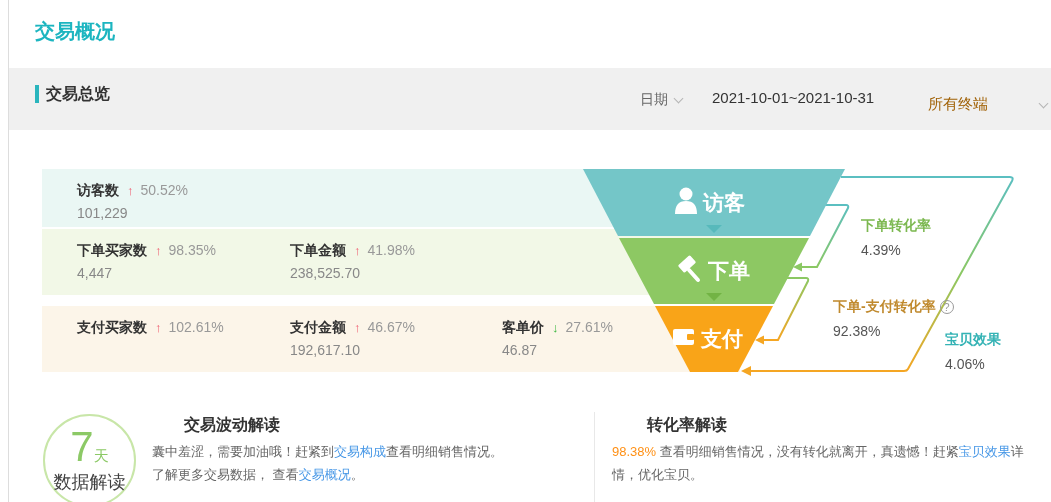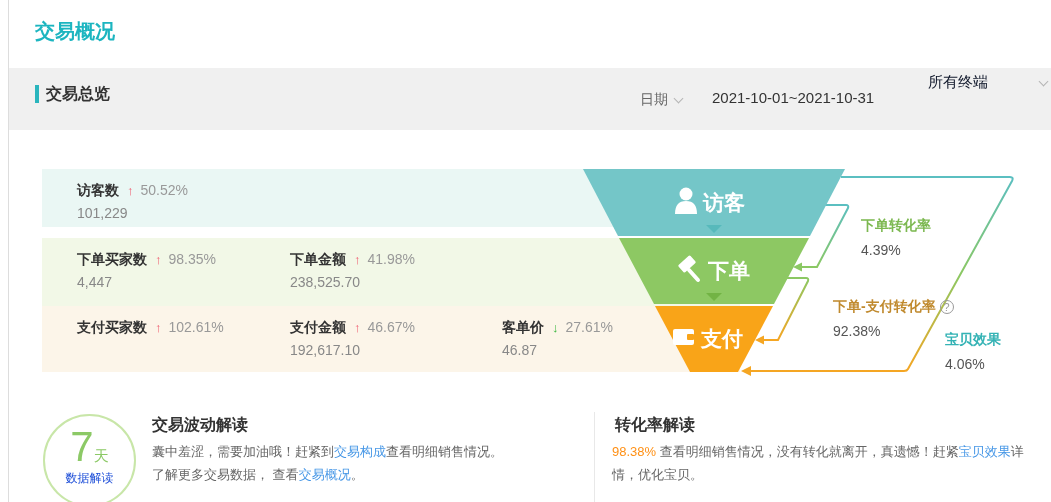--- a/index.html
+++ b/index.html
@@ -11,27 +11,27 @@
   
   .page-title { position:absolute; left:35px; top:18px; font-size:20px; font-weight:bold; color:#1cb5c0; }
 
   
   .toolbar { position:absolute; left:9px; right:0; top:68px; height:62px; background:#f0f0f0; }
   .section-marker { position:absolute; left:26px; top:17px; width:4px; height:18px; background:#2ab5bd; }
   .section-title { position:absolute; left:37px; top:16px; font-size:16px; font-weight:bold; color:#333; }
   .tb-date-label { position:absolute; left:631px; top:23px; font-size:14px; color:#666; cursor:pointer; }
   .chev { display:inline-block; width:7px; height:7px; border-right:1px solid #b5b5b5; border-bottom:1px solid #b5b5b5; transform:rotate(45deg); vertical-align:2px; margin-left:7px; }
   .tb-date-range { position:absolute; left:703px; top:21px; font-size:15px; color:#333; cursor:pointer; }
-  .tb-terminal { position:absolute; left:919px; top:5px; font-size:15px; color:#0f172a; cursor:pointer; }
+  .tb-terminal { position:absolute; left:919px; top:27px; font-size:15px; color:#a16207; cursor:pointer; }
   .tb-terminal .chev { margin-left:52px; }
 
   
   .mrow { position:absolute; left:42px; width:698px; }
   .row-visitor { top:169px; height:58px; background:#eaf7f4; }
-  .row-order   { top:238px; height:74px; background:#f2f8e7; }
+  .row-order   { top:229px; height:66px; background:#f2f8e7; }
   .row-pay     { top:306px; height:66px; background:#fcf5e9; }
   .metric { position:absolute; top:12px; }
   .m-label { font-size:14px; font-weight:bold; color:#333; }
   .m-arrow { font-size:13px; font-weight:bold; margin:0 7px 0 8px; }
   .m-arrow.up { color:#ef6072; }
   .m-arrow.down { color:#3cb842; }
   .m-pct { font-size:14px; color:#999; }
   .m-value { margin-top:5px; font-size:14px; color:#888; }
 
   
@@ -44,22 +44,22 @@
   .conv-order { left:861px; top:217px; color:#7cb850; }
   .conv-orderpay { left:833px; top:298px; color:#c08a2e; }
   .conv-pay { left:945px; top:331px; color:#35b3b5; }
   .help-q { display:inline-block; width:14px; height:14px; border:1px solid #9a9a9a; border-radius:50%; color:#9a9a9a; font-size:11px; line-height:13px; text-align:center; font-weight:normal; margin-left:4px; vertical-align:0px; cursor:pointer; }
 
   
   .insight-divider { position:absolute; left:594px; top:412px; width:1px; height:90px; background:#e8e8e8; }
   .badge-circle { position:absolute; left:43px; top:414px; width:93px; height:93px; border:2px solid #c8e6a8; border-radius:50%; text-align:center; color:#8cc966; }
   .badge-big { font-size:42px; font-weight:300; line-height:44px; margin-top:9px; display:inline-block; }
   .badge-unit { font-size:15px; }
-  .badge-caption { font-size:12px; color:#1d4ed8; margin-top:1px; }
-  .insight-heading { position:absolute; font-size:16px; font-weight:bold; color:#333; }
+  .badge-caption { font-size:18px; color:#404040; margin-top:1px; }
+  .insight-heading { position:absolute; font-size:16px; font-weight:bold; color:#333;margin-left:32px; }
   .ih-left { left:152px; top:415px; }
   .ih-right { left:615px; top:415px; }
   .insight-text { position:absolute; font-size:13px; color:#666; line-height:23px; }
   .it-left { left:152px; top:440px; width:430px; }
   .it-right { left:612px; top:440px; width:432px; }
   .link { color:#4596e6; cursor:pointer; }
   .hl-orange { color:#ff9015; }
 </style>
 </head>
 <body>

